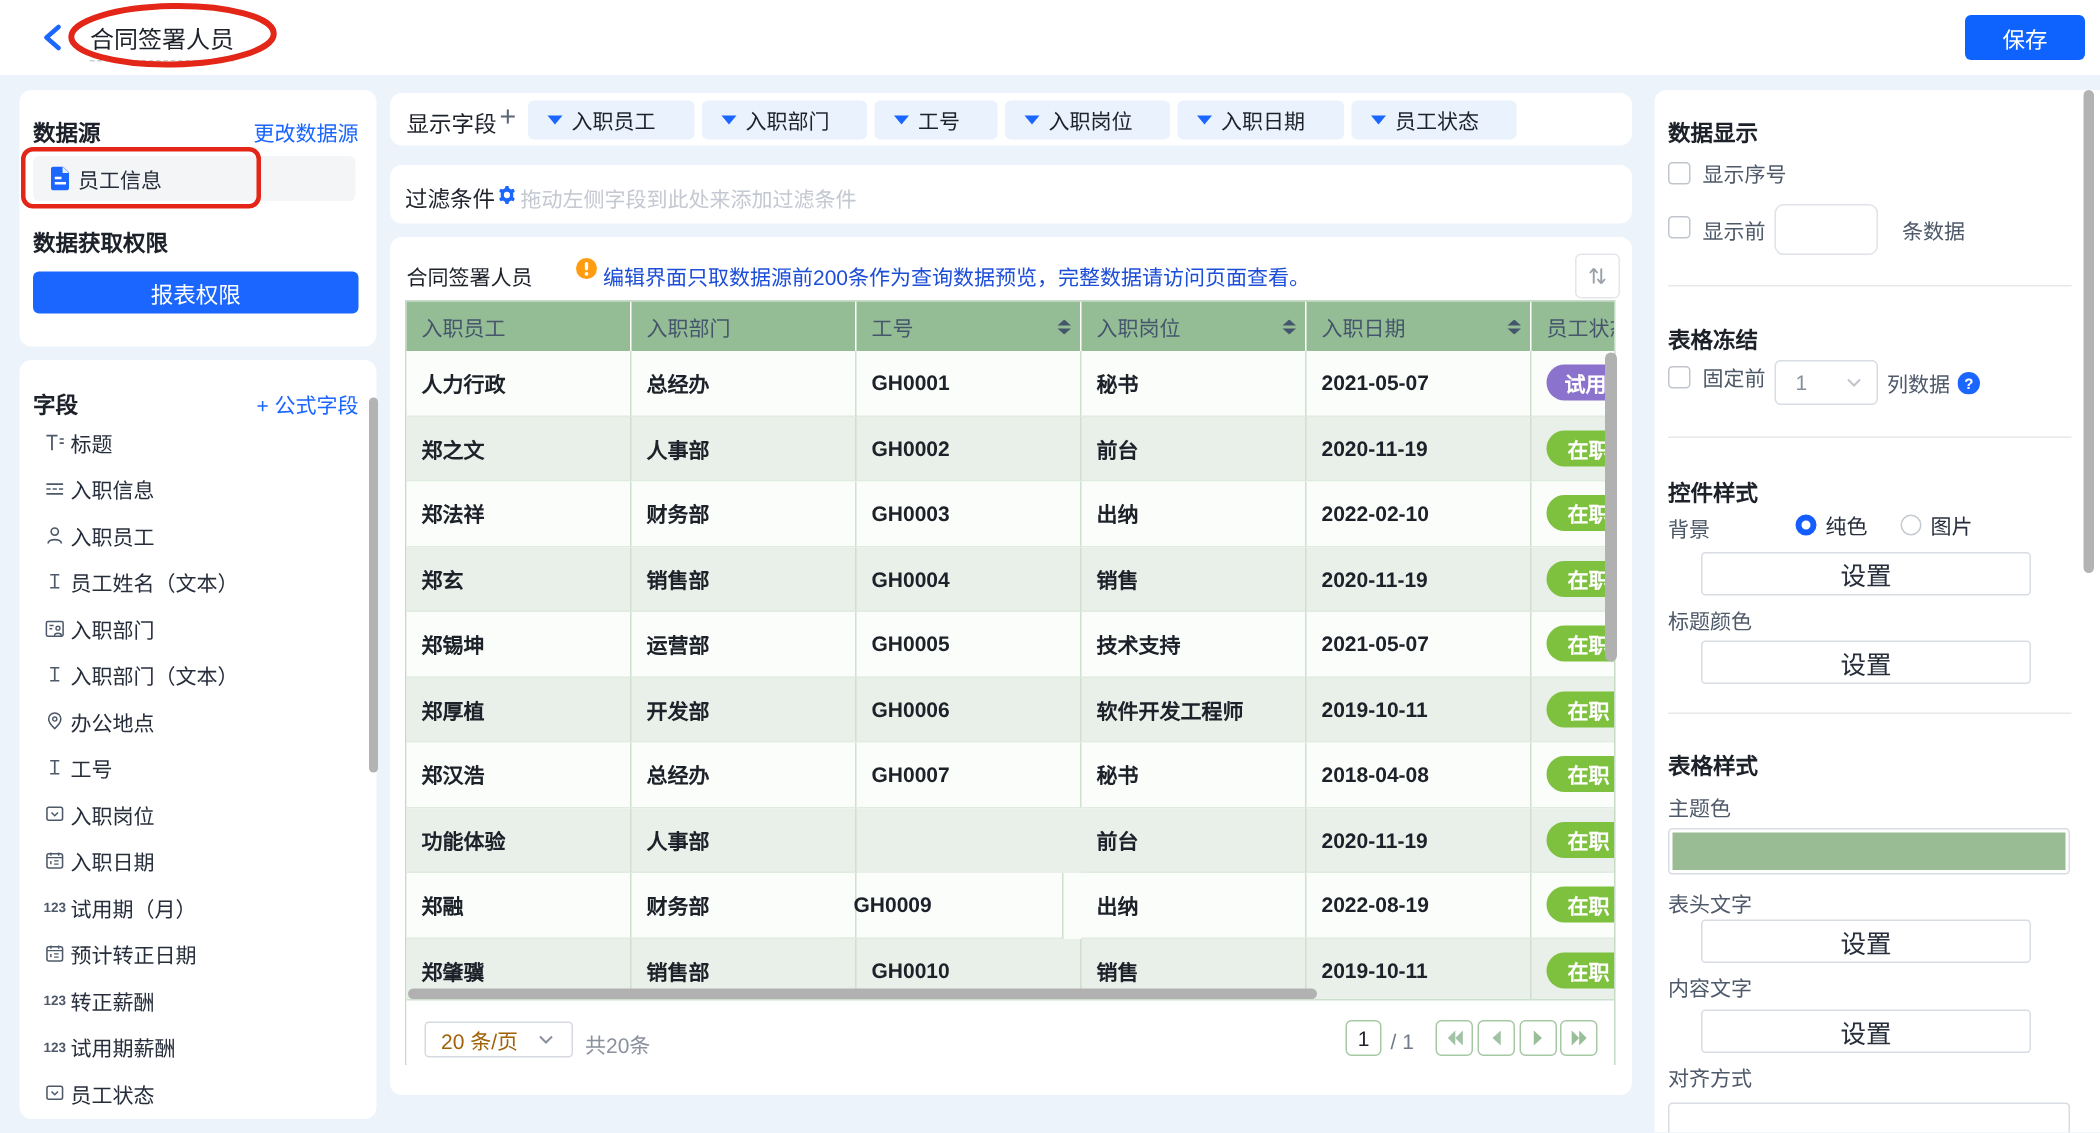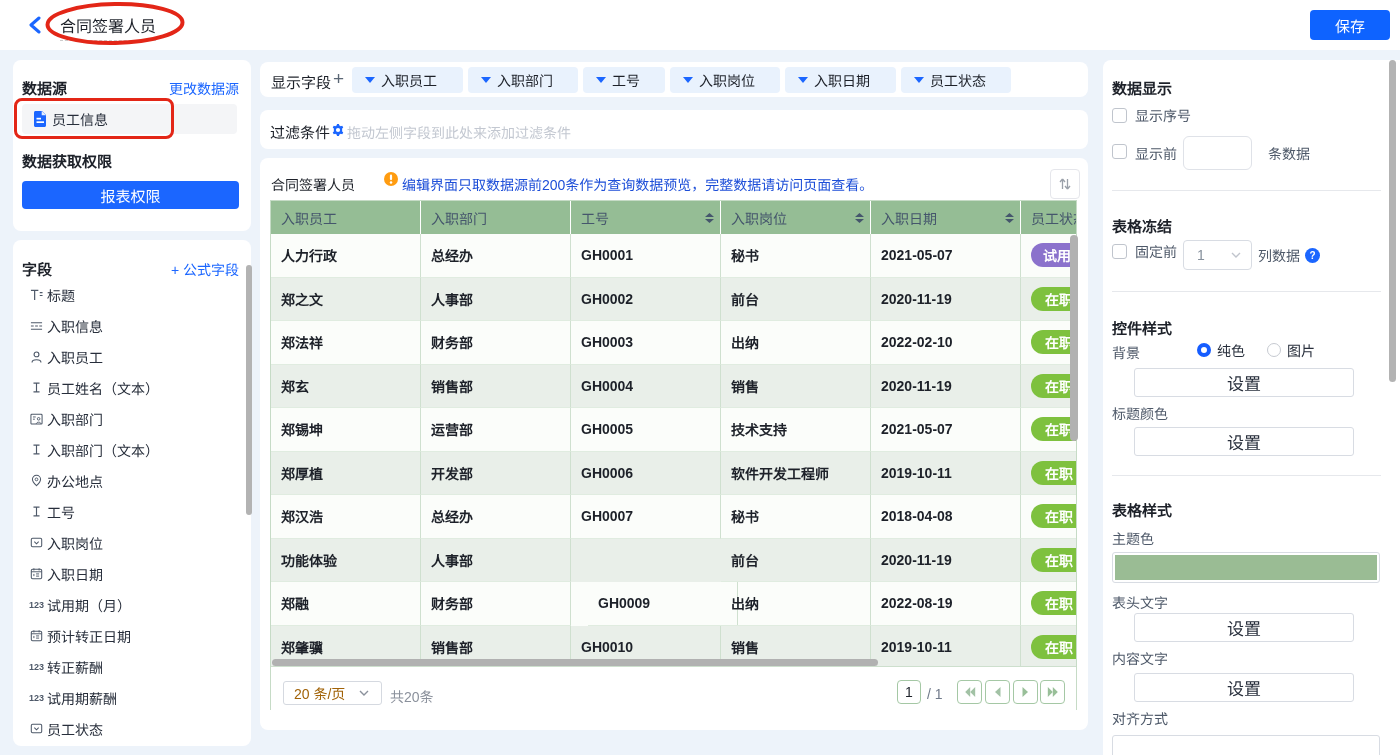--- a/index.html
+++ b/index.html
@@ -331,21 +331,21 @@
           <div class="td" style="left:150px; width:150px;">人事部</div>
           <div class="td" style="left:450px; width:150px;">前台</div>
           <div class="td" style="left:600px; width:150px;">2020-11-19</div>
           <div class="td" style="left:750px; width:150px;">
             <span class="badge g ">在职</span>
           </div>
         </div>
         <div class="tr even" style="top:348px;">
           <div class="td" style="left:0px; width:150px;">郑融</div>
           <div class="td" style="left:150px; width:150px;">财务部</div>
-          <div class="td" style="left:317px; width:150px;">GH0009</div>
+          <div class="td" style="left:288px; width:150px;">GH0009</div>
           <div class="td" style="left:450px; width:150px;">出纳</div>
           <div class="td" style="left:600px; width:150px;">2022-08-19</div>
           <div class="td" style="left:750px; width:150px;">
             <span class="badge g ">在职</span>
           </div>
         </div>
         <div class="tr odd" style="top:391.5px;">
           <div class="td" style="left:0px; width:150px;">郑肇骥</div>
           <div class="td" style="left:150px; width:150px;">销售部</div>
           <div class="td" style="left:300px; width:150px;">GH0010</div>

